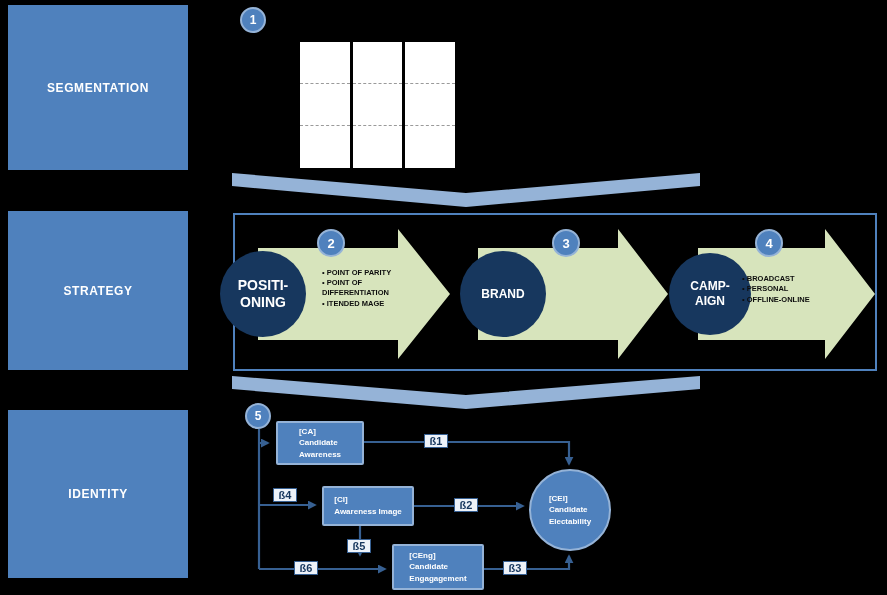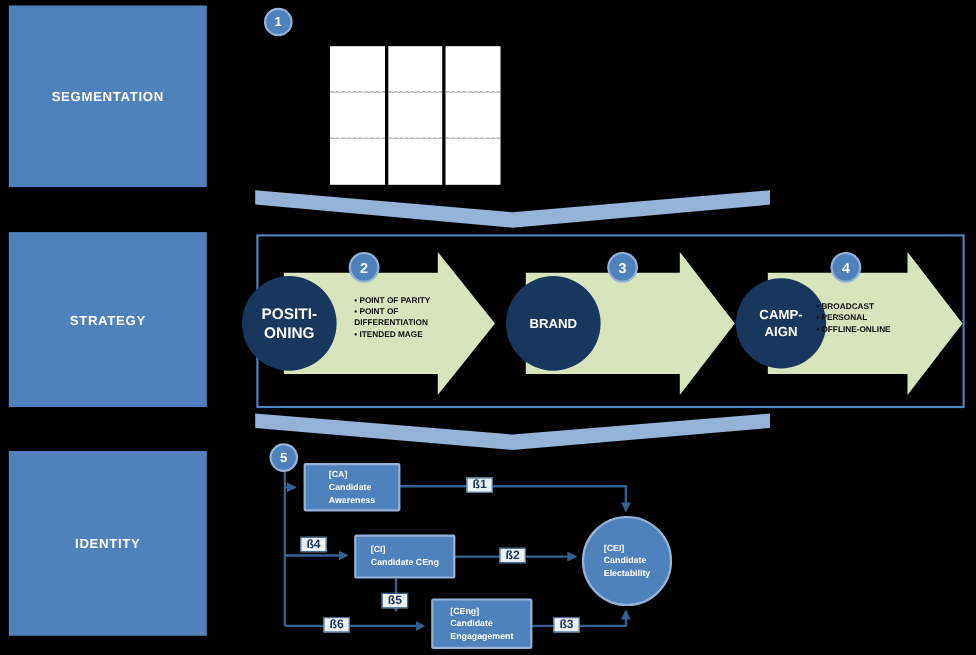--- a/index.html
+++ b/index.html
@@ -123,21 +123,21 @@
     <div class="bi">PERSONAL</div>
     <div class="bi">OFFLINE-ONLINE</div>
   </div>
 
   <div class="badge sm" style="left:245px;top:403px;">5</div>
 
   <div class="node" style="left:276px;top:421px;width:84px;height:40px;">[CA]
 Candidate
 Awareness</div>
   <div class="node" style="left:322px;top:486px;width:88px;height:36px;">[CI]
-Candidate CEng</div>
+Awareness Image</div>
   <div class="node" style="left:392px;top:544px;width:88px;height:42px;">[CEng]
 Candidate
 Engagagement</div>
   <div class="node nodecircle" style="left:529px;top:469px;width:78px;height:78px;">[CEI]
 Candidate
 Electability</div>
 
   <div class="beta" style="left:424px;top:434px;">ß1</div>
   <div class="beta" style="left:273px;top:488px;">ß4</div>
   <div class="beta" style="left:454px;top:498px;">ß2</div>

